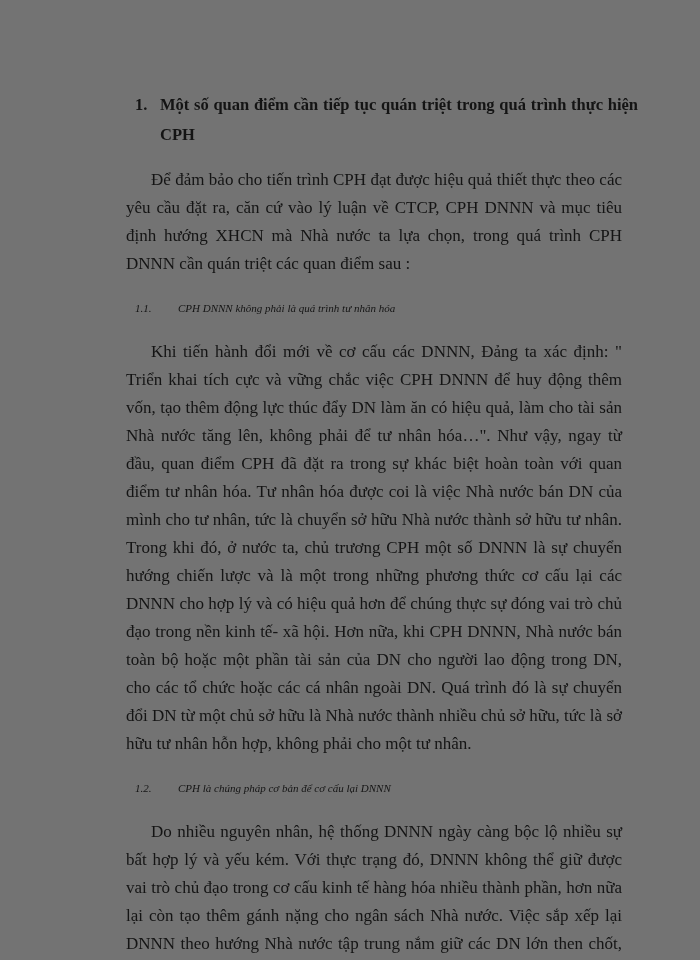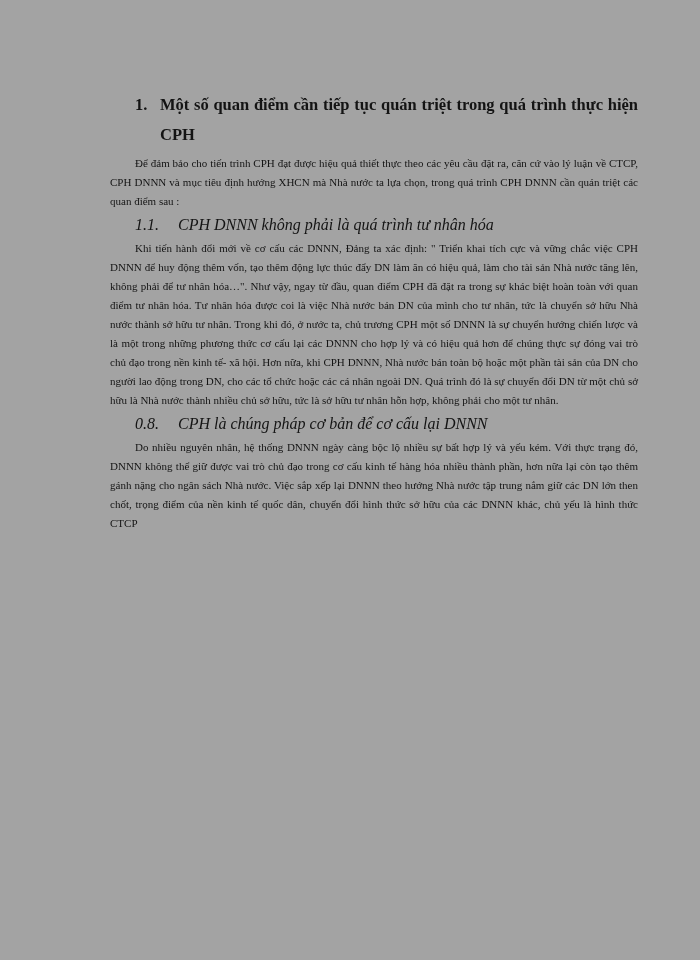--- a/index.html
+++ b/index.html
@@ -1,21 +1,21 @@
 <!DOCTYPE html>
 <html><head>
 <meta charset="utf-8">
 <style>
   * { box-sizing: border-box; }
   html, body { margin: 0; padding: 0; background: #ffffff; }
   .page {
     position: relative;
     width: 700px;
     height: 960px;
-    background: #a3a3a3;
+    background: #737373;
     font-family: "Liberation Serif", serif;
     color: #141414;
     overflow: hidden;
   }
   .content {
     position: absolute;
     left: 110px;
     top: 90px;
     width: 528px;
   }
@@ -27,29 +27,29 @@
     text-align: justify;
     padding-left: 50px;
     text-indent: -25px;
   }
   .heading .hnum {
     display: inline-block;
     width: 25px;
     text-indent: 0;
   }
   .para {
-    margin: 0;
-    font-size: 11px;
-    line-height: 19px;
+    margin: 16px;
+    font-size: 17px;
+    line-height: 28px;
     text-align: justify;
     text-indent: 25px;
   }
   .subheading {
     margin: 0;
-    font-size: 16px;
+    font-size: 11px;
     line-height: 28px;
     font-style: italic;
     font-weight: normal;
     text-align: left;
     padding-left: 68px;
     text-indent: -43px;
   }
   .subheading .snum {
     display: inline-block;
     width: 43px;
@@ -72,19 +72,19 @@
   <div class="content">
 
     <h1 class="heading"><span class="hnum">1.</span><span>Một số quan điểm cần tiếp tục quán triệt trong quá trình thực hiện CPH</span></h1>
 
     <p class="para">Để đảm bảo cho tiến trình CPH đạt được hiệu quả thiết thực theo các yêu cầu đặt ra, căn cứ vào lý luận về CTCP, CPH DNNN và mục tiêu định hướng XHCN mà Nhà nước ta lựa chọn, trong quá trình CPH DNNN cần quán triệt các quan điểm sau :</p>
 
     <p class="subheading"><span class="snum">1.1.</span><span>CPH DNNN không phải là quá trình tư nhân hóa</span></p>
 
     <p class="para">Khi tiến hành đổi mới về cơ cấu các DNNN, Đảng ta xác định: " Triển khai tích cực và vững chắc việc CPH DNNN để huy động thêm vốn, tạo thêm động lực thúc đẩy DN làm ăn có hiệu quả, làm cho tài sản Nhà nước tăng lên, không phải để tư nhân hóa…". Như vậy, ngay từ đầu, quan điểm CPH đã đặt ra trong sự khác biệt hoàn toàn với quan điểm tư nhân hóa. Tư nhân hóa được coi là việc Nhà nước bán DN của mình cho tư nhân, tức là chuyển sở hữu Nhà nước thành sở hữu tư nhân. Trong khi đó, ở nước ta, chủ trương CPH một số DNNN là sự chuyển hướng chiến lược và là một trong những phương thức cơ cấu lại các DNNN cho hợp lý và có hiệu quả hơn để chúng thực sự đóng vai trò chủ đạo trong nền kinh tế- xã hội. Hơn nữa, khi CPH DNNN, Nhà nước bán toàn bộ hoặc một phần tài sản của DN cho người lao động trong DN, cho các tổ chức hoặc các cá nhân ngoài DN. Quá trình đó là sự chuyển đổi DN từ một chủ sở hữu là Nhà nước thành nhiều chủ sở hữu, tức là sở hữu tư nhân hỗn hợp, không phải cho một tư nhân.</p>
 
-    <p class="subheading"><span class="snum">0.8.</span><span>CPH là chúng pháp cơ bản để cơ cấu lại DNNN</span></p>
+    <p class="subheading"><span class="snum">1.2.</span><span>CPH là chúng pháp cơ bản để cơ cấu lại DNNN</span></p>
 
     <p class="para">Do nhiều nguyên nhân, hệ thống DNNN ngày càng bộc lộ nhiều sự bất hợp lý và yếu kém. Với thực trạng đó, DNNN không thể giữ được vai trò chủ đạo trong cơ cấu kinh tế hàng hóa nhiều thành phần, hơn nữa lại còn tạo thêm gánh nặng cho ngân sách Nhà nước. Việc sắp xếp lại DNNN theo hướng Nhà nước tập trung nắm giữ các DN lớn then chốt, trọng điểm của nền kinh tế quốc dân, chuyển đổi hình thức sở hữu của các DNNN khác, chủ yếu là hình thức CTCP</p>
 
   </div>
 
 </div>
 
 </body></html>

